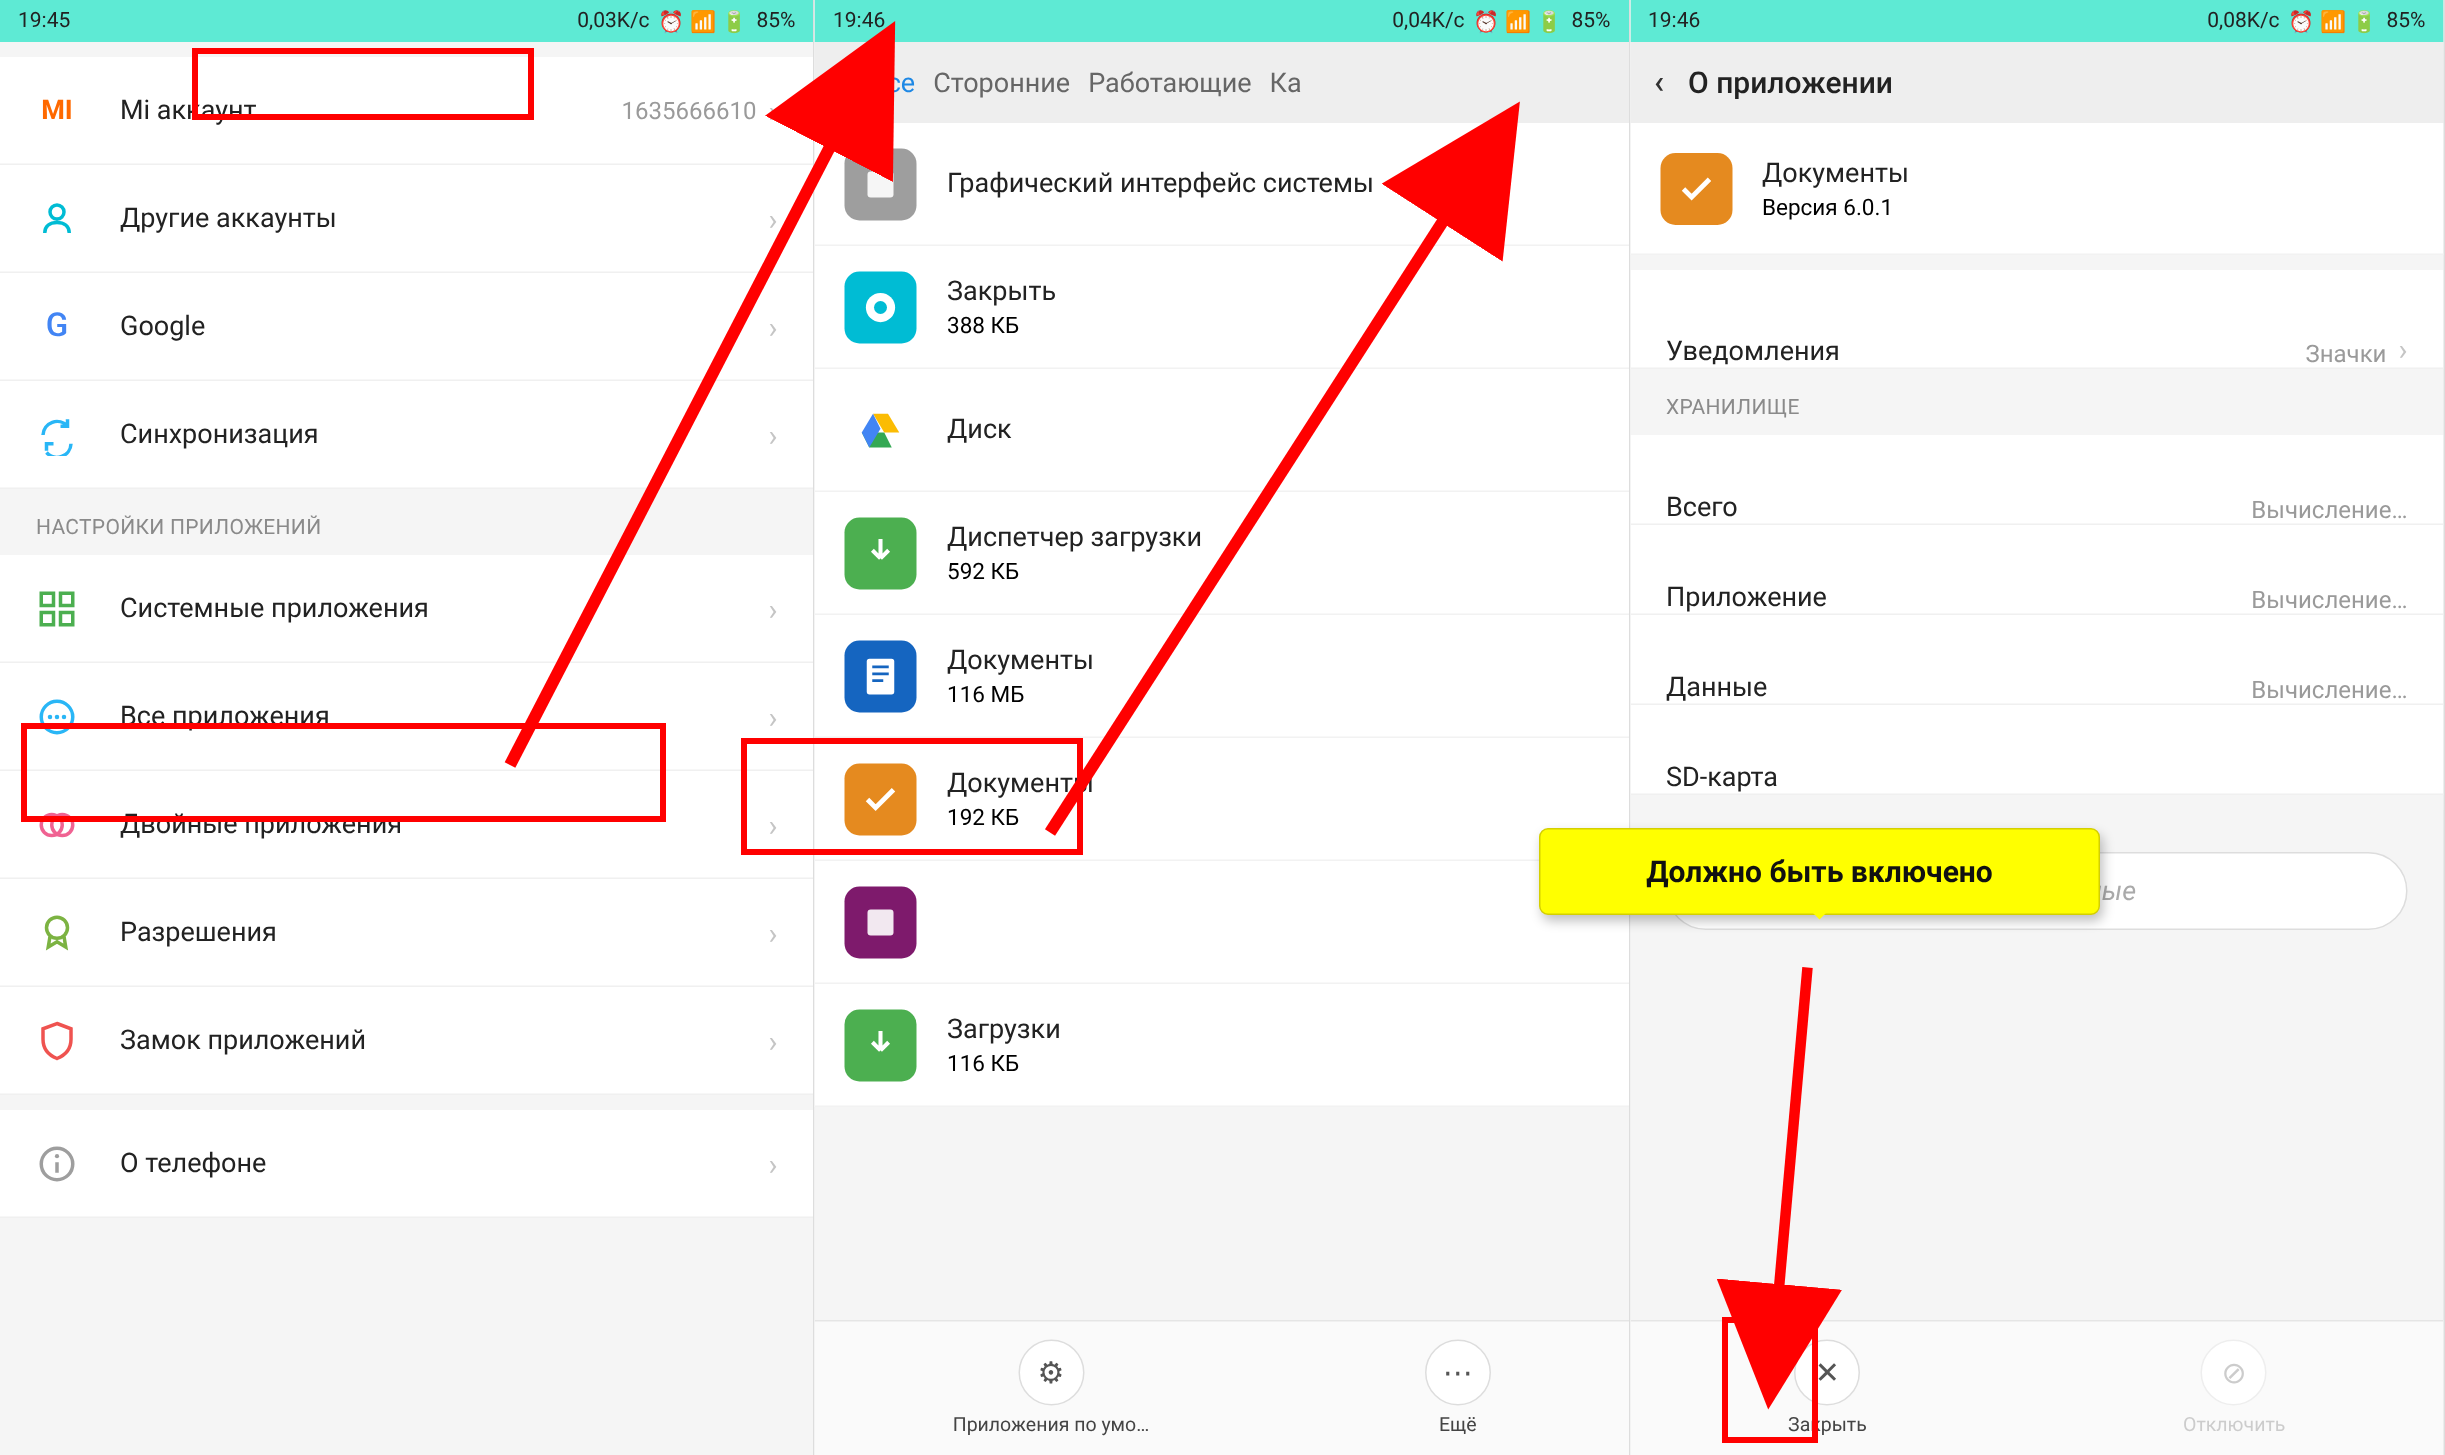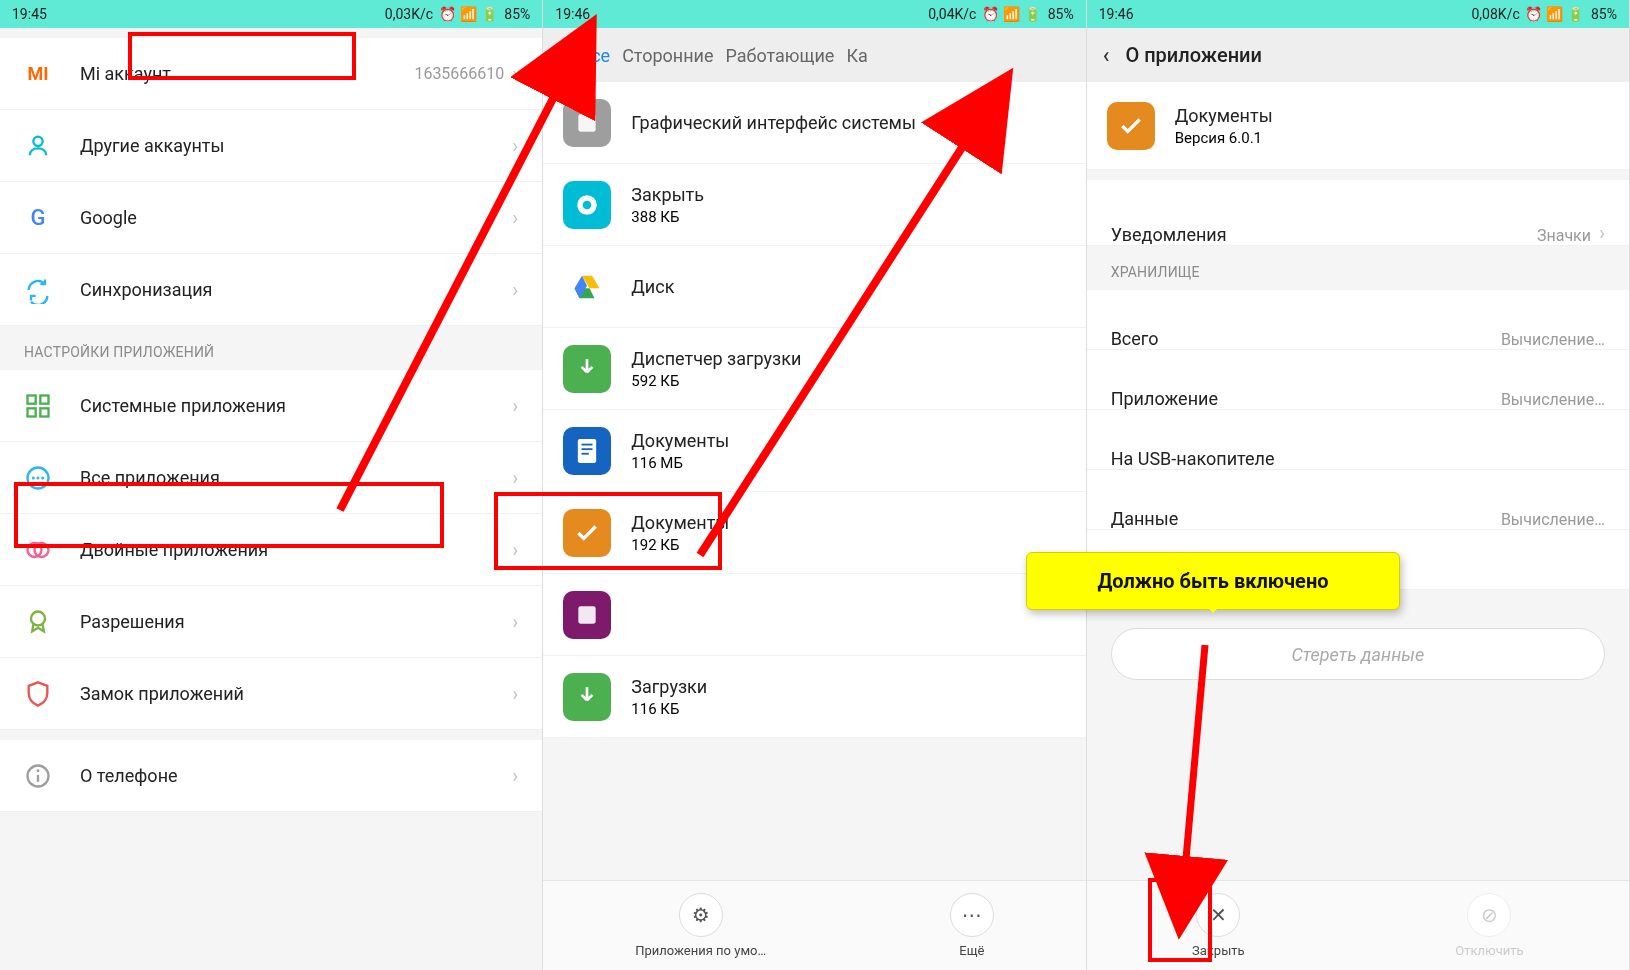--- a/index.html
+++ b/index.html
@@ -471,24 +471,20 @@
 
   <div class="info-row">
     <div class="k">Всего</div>
     <div class="v">Вычисление…</div>
   </div>
   <div class="info-row">
     <div class="k">Приложение</div>
     <div class="v">Вычисление…</div>
   </div>
   <div class="info-row">
-    <div class="k">На USB-накопителе</div>
-    <div class="v"></div>
-  </div>
-  <div class="info-row">
     <div class="k">Данные</div>
     <div class="v">Вычисление…</div>
   </div>
   <div class="info-row">
     <div class="k">SD-карта</div>
     <div class="v"></div>
   </div>
   <div class="divider"></div>
 
   <div class="pill-btn">

